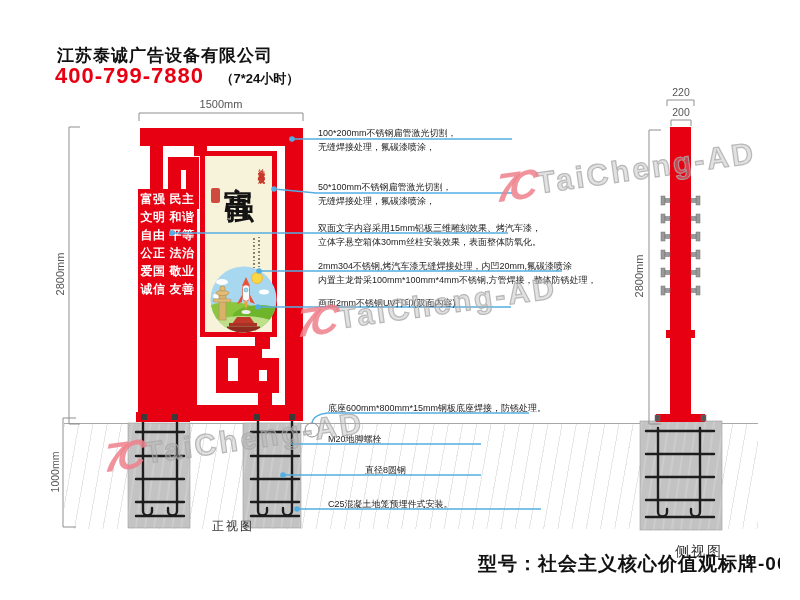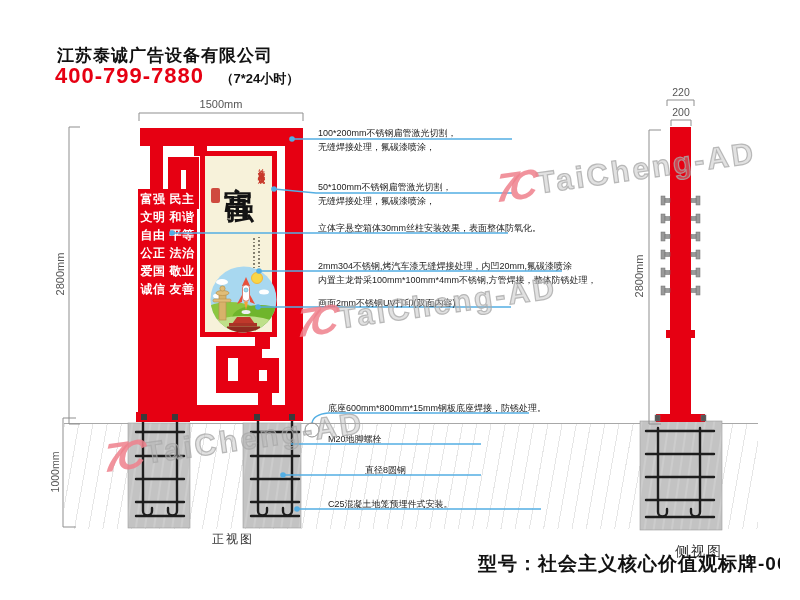--- a/index.html
+++ b/index.html
@@ -241,20 +241,21 @@
 
   <div class="abs ann" style="left:318px;top:126px;">
     <span>100*200mm不锈钢扁管激光切割，</span>
     <span>无缝焊接处理，氟碳漆喷涂，</span>
   </div>
   <div class="abs ann" style="left:318px;top:180px;">
     <span>50*100mm不锈钢扁管激光切割，</span>
     <span>无缝焊接处理，氟碳漆喷涂，</span>
   </div>
   <div class="abs ann" style="left:318px;top:221px;">
+    <span>双面文字内容采用15mm铝板三维雕刻效果、烤汽车漆，</span>
     <span>立体字悬空箱体30mm丝柱安装效果，表面整体防氧化。</span>
   </div>
   <div class="abs ann" style="left:318px;top:259px;">
     <span>2mm304不锈钢,烤汽车漆无缝焊接处理，内凹20mm,氟碳漆喷涂</span>
     <span>内置主龙骨采100mm*100mm*4mm不锈钢,方管焊接，整体防锈处理，</span>
   </div>
   <div class="abs ann" style="left:318px;top:296px;">
     <span>画面2mm不锈钢UV打印(双面内容)</span>
   </div>
   <div class="abs ann" style="left:328px;top:401px;">
@@ -263,21 +264,21 @@
   <div class="abs ann" style="left:328px;top:432px;">
     <span>M20地脚螺栓</span>
   </div>
   <div class="abs ann" style="left:328px;top:463px;padding-left:37px;">
     <span>直径8圆钢</span>
   </div>
   <div class="abs ann" style="left:328px;top:497px;">
     <span>C25混凝土地笼预埋件式安装。</span>
   </div>
 
-  <div class="abs viewlabel nowrap" style="left:212px;top:531px;">正视图</div>
+  <div class="abs viewlabel nowrap" style="left:212px;top:518px;">正视图</div>
   <div class="abs viewlabel nowrap" style="left:657px;top:543px;font-size:14px;margin-left:18px;">侧视图</div>
   <div class="abs model nowrap">型号：社会主义核心价值观标牌-0062</div>
 
   <div class="abs wm" style="left:495px;top:148px;">
     <span class="wm-logo">7C</span>
     <span class="wm-text">TaiCheng-AD</span>
   </div>
   <div class="abs wm" style="left:296px;top:283px;">
     <span class="wm-logo">7C</span>
     <span class="wm-text">TaiCheng-AD</span>

